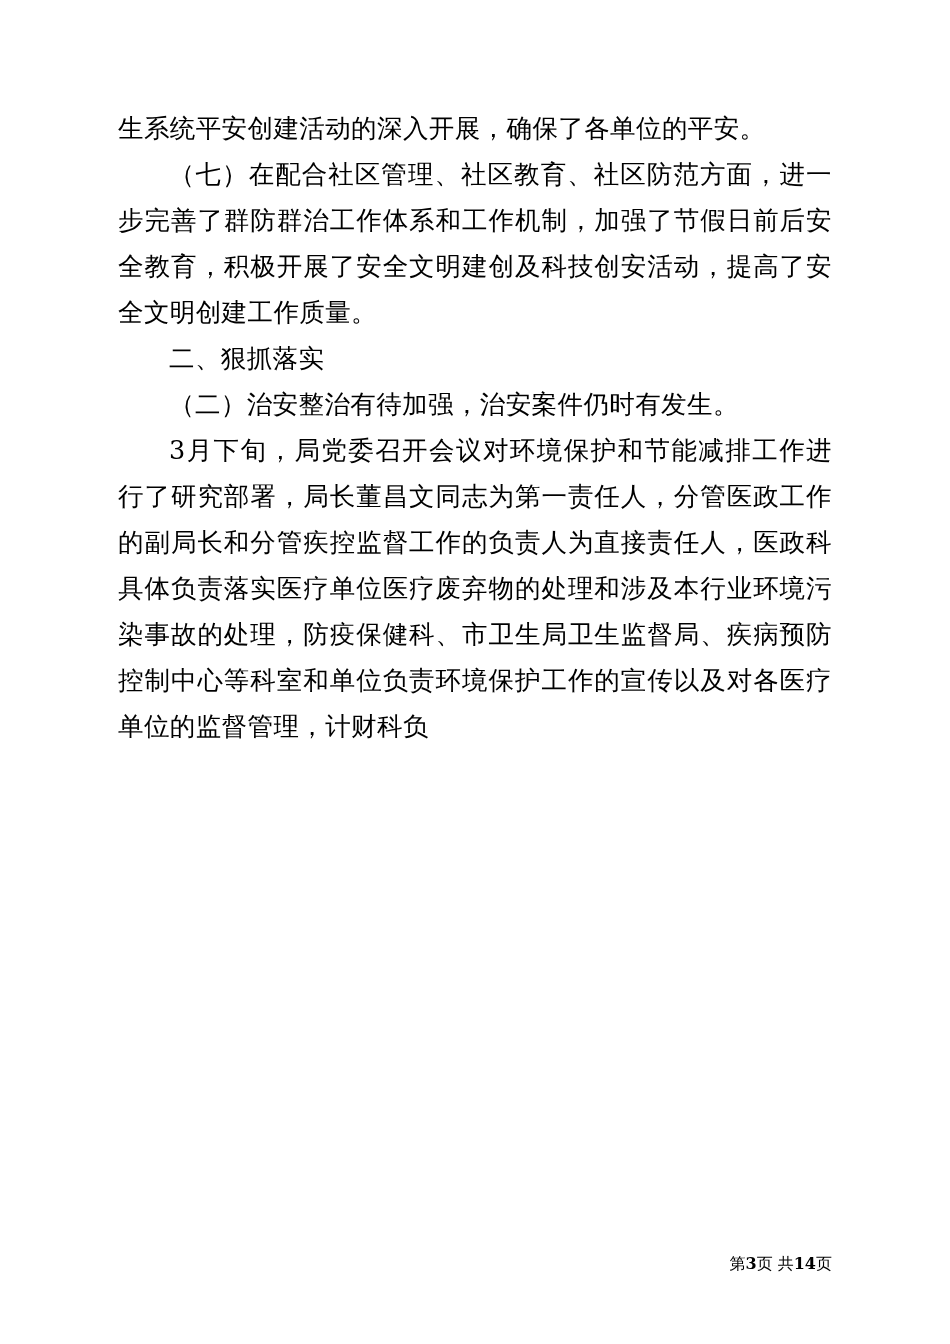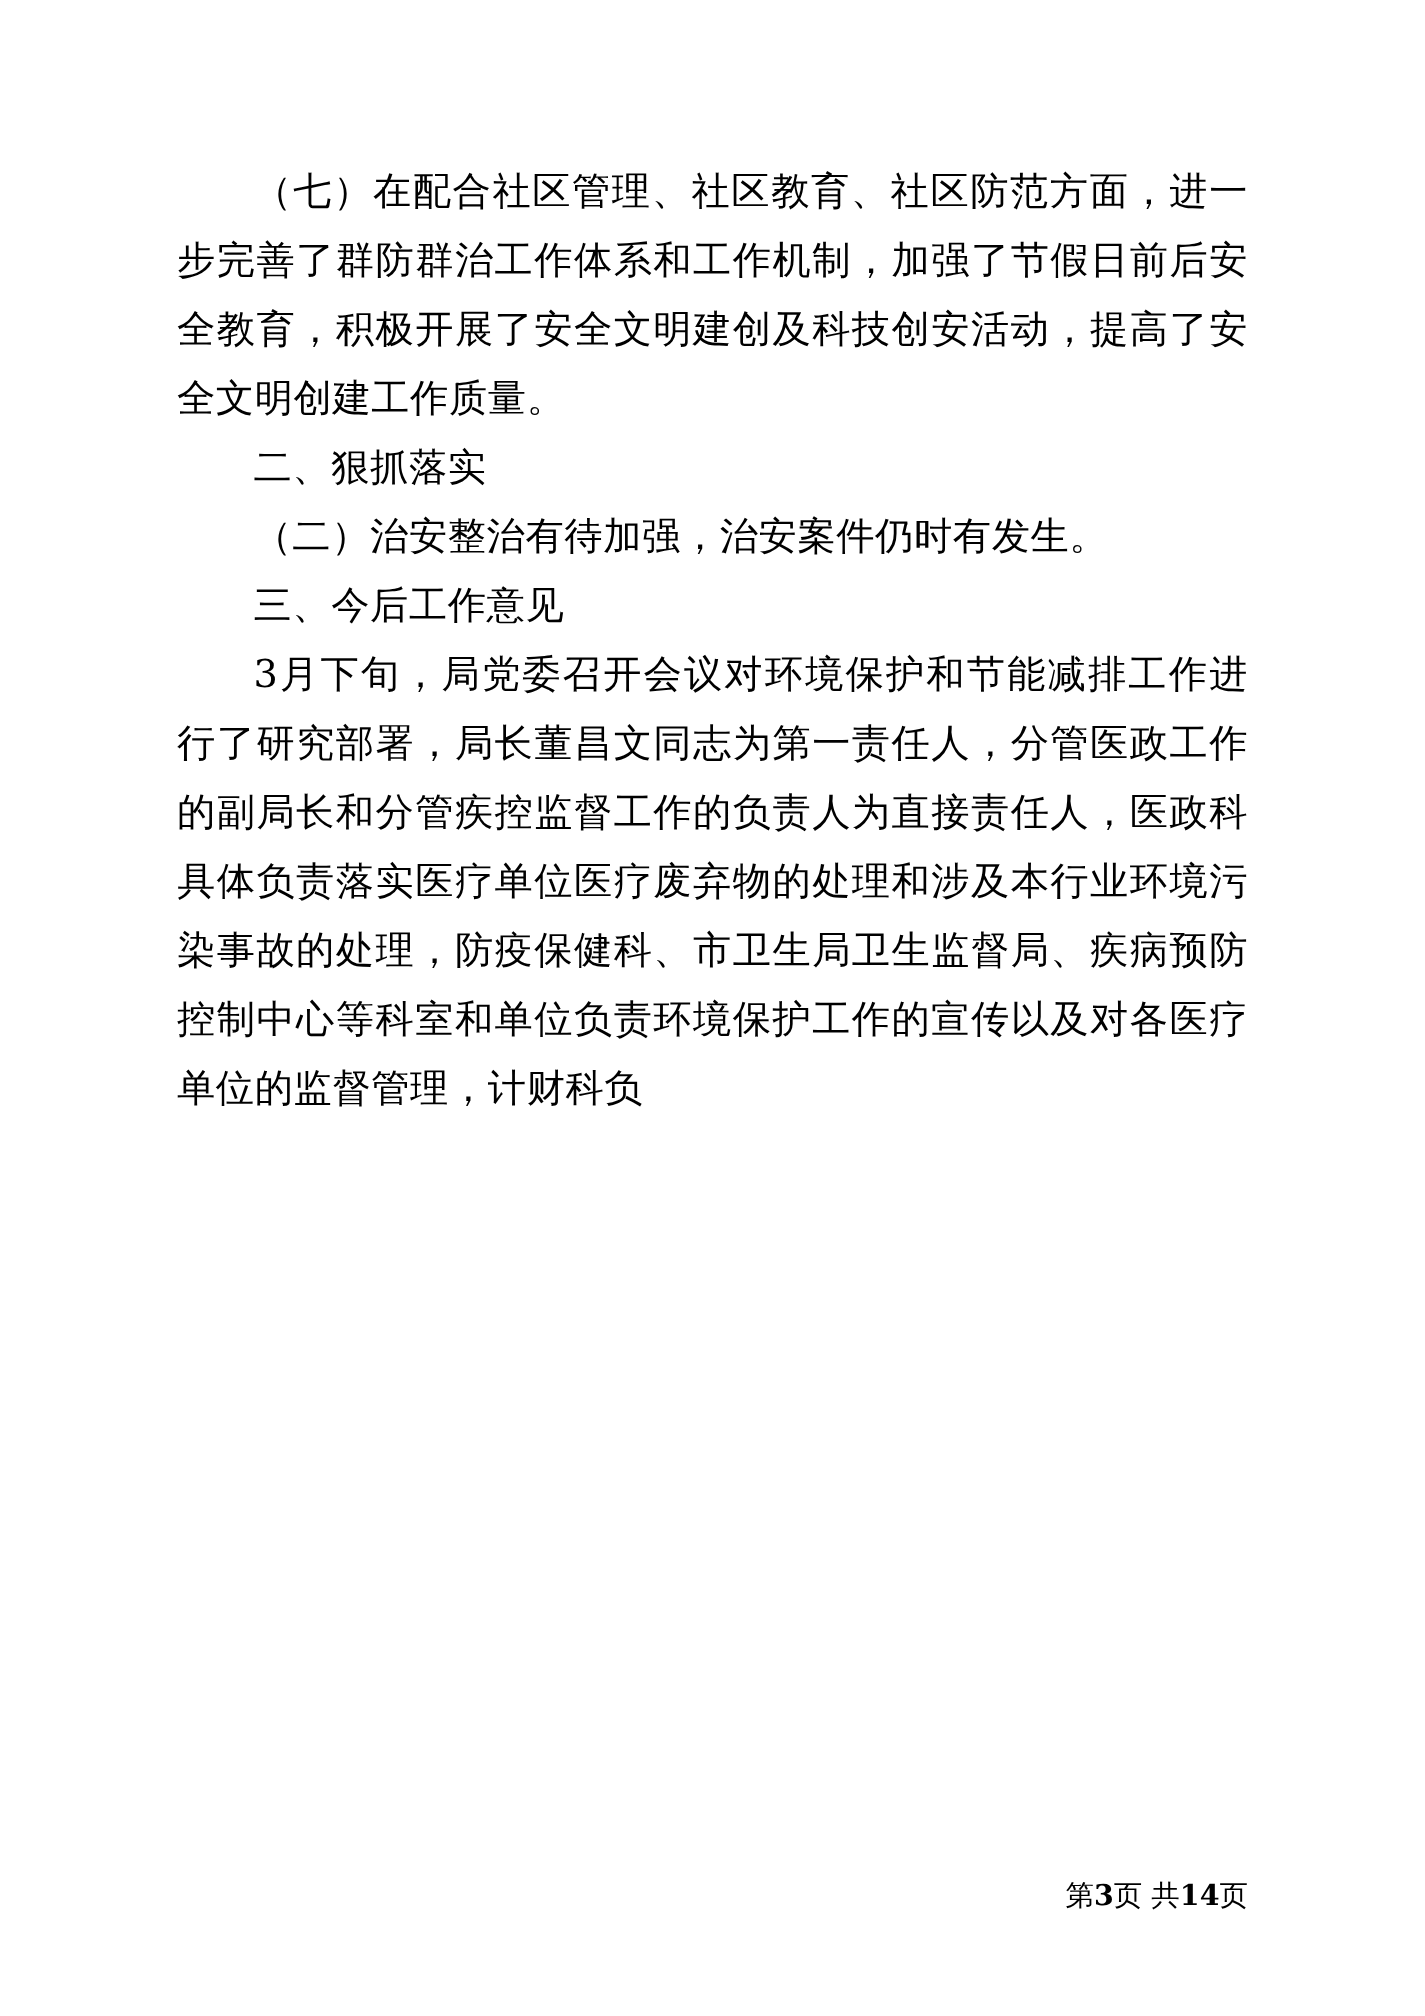--- a/index.html
+++ b/index.html
@@ -35,38 +35,38 @@
     margin: 0;
     padding: 0;
   }
   .indent2 {
     text-indent: 2em;
   }
   .footer {
     position: absolute;
     right: 118px;
     bottom: 68px;
-    font-size: 19px;
+    font-size: 16px;
     line-height: 24px;
     font-family: "DejaVu Serif", "Liberation Serif", serif;
     color: #000;
     white-space: nowrap;
   }
   .footer .pg-num {
     font-weight: bold;
   }
 </style>
 </head>
 <body>
 
 <div class="page">
 
   <div class="doc-body">
+    <p>生系统平安创建活动的深入开展，确保了各单位的平安。</p>
     <p class="indent2">（七）在配合社区管理、社区教育、社区防范方面，进一步完善了群防群治工作体系和工作机制，加强了节假日前后安全教育，积极开展了安全文明建创及科技创安活动，提高了安全文明创建工作质量。</p>
     <p class="indent2">二、狠抓落实</p>
     <p class="indent2">（二）治安整治有待加强，治安案件仍时有发生。</p>
-    <p class="indent2">三、今后工作意见</p>
     <p class="indent2">3月下旬，局党委召开会议对环境保护和节能减排工作进行了研究部署，局长董昌文同志为第一责任人，分管医政工作的副局长和分管疾控监督工作的负责人为直接责任人，医政科具体负责落实医疗单位医疗废弃物的处理和涉及本行业环境污染事故的处理，防疫保健科、市卫生局卫生监督局、疾病预防控制中心等科室和单位负责环境保护工作的宣传以及对各医疗单位的监督管理，计财科负</p>
   </div>
 
   <div class="footer"><span>第</span><span class="pg-num">3</span><span>页 共</span><span class="pg-num">14</span><span>页</span></div>
 
 </div>
 
 </body></html>

